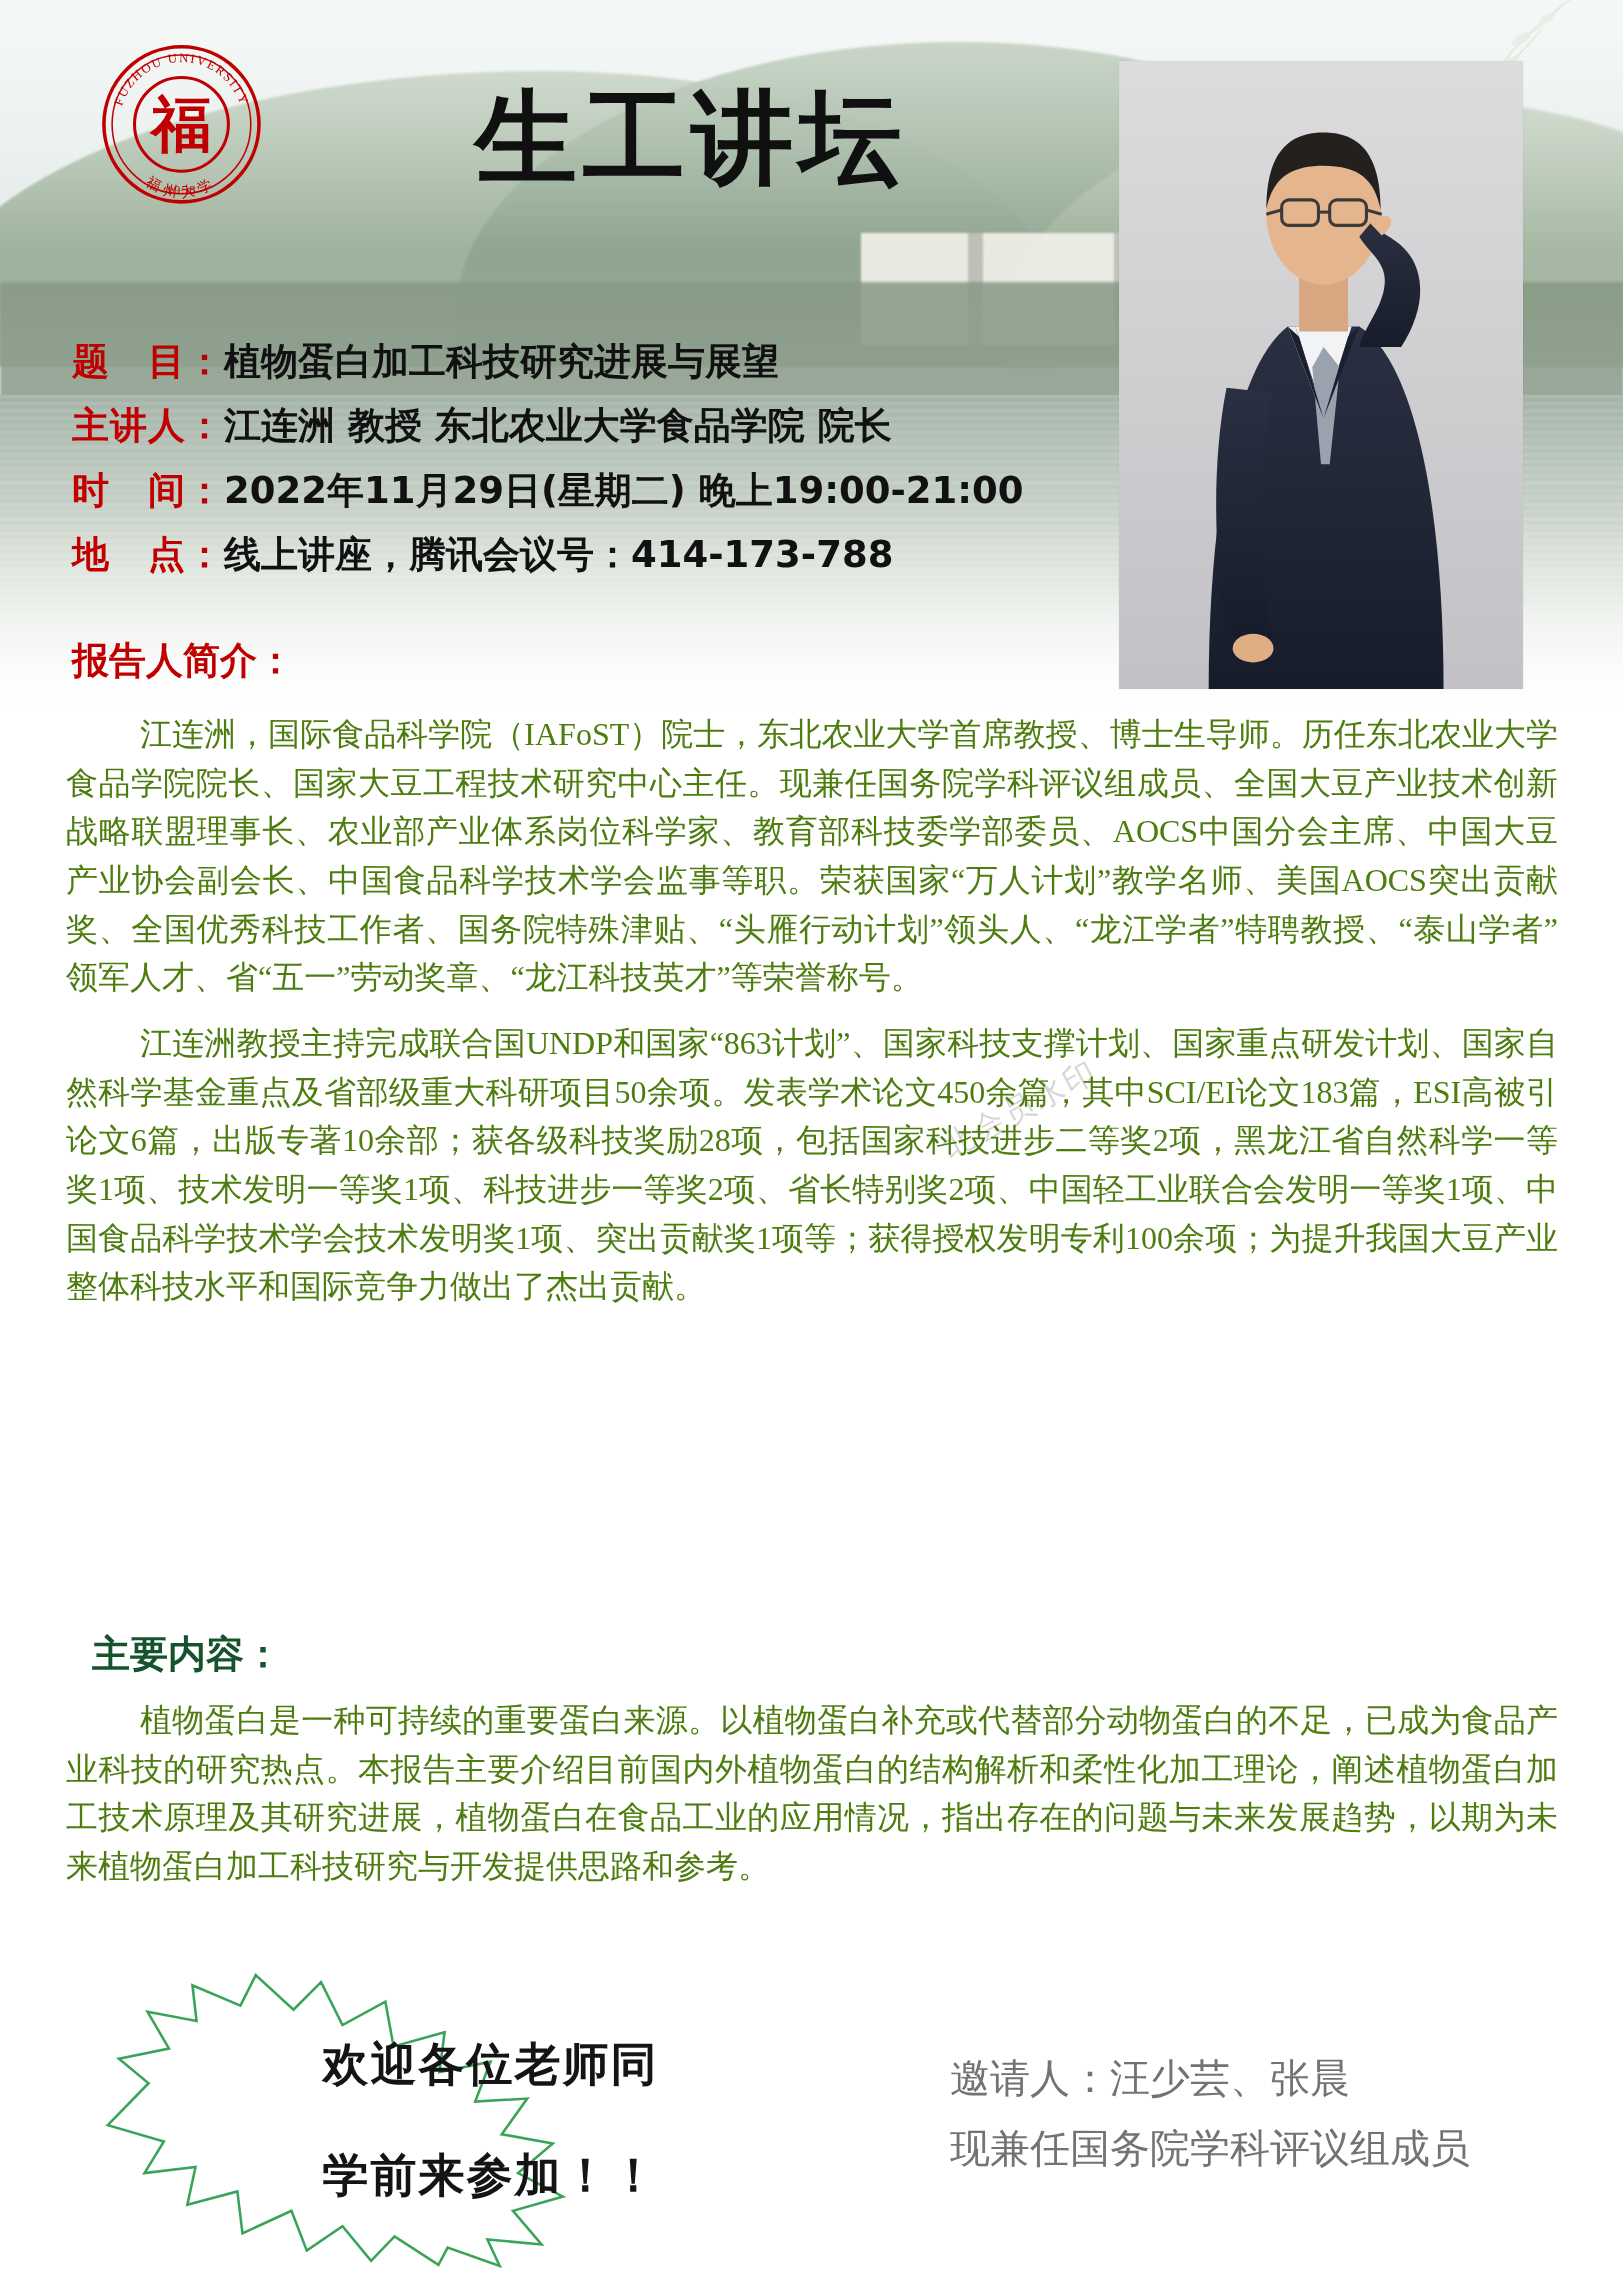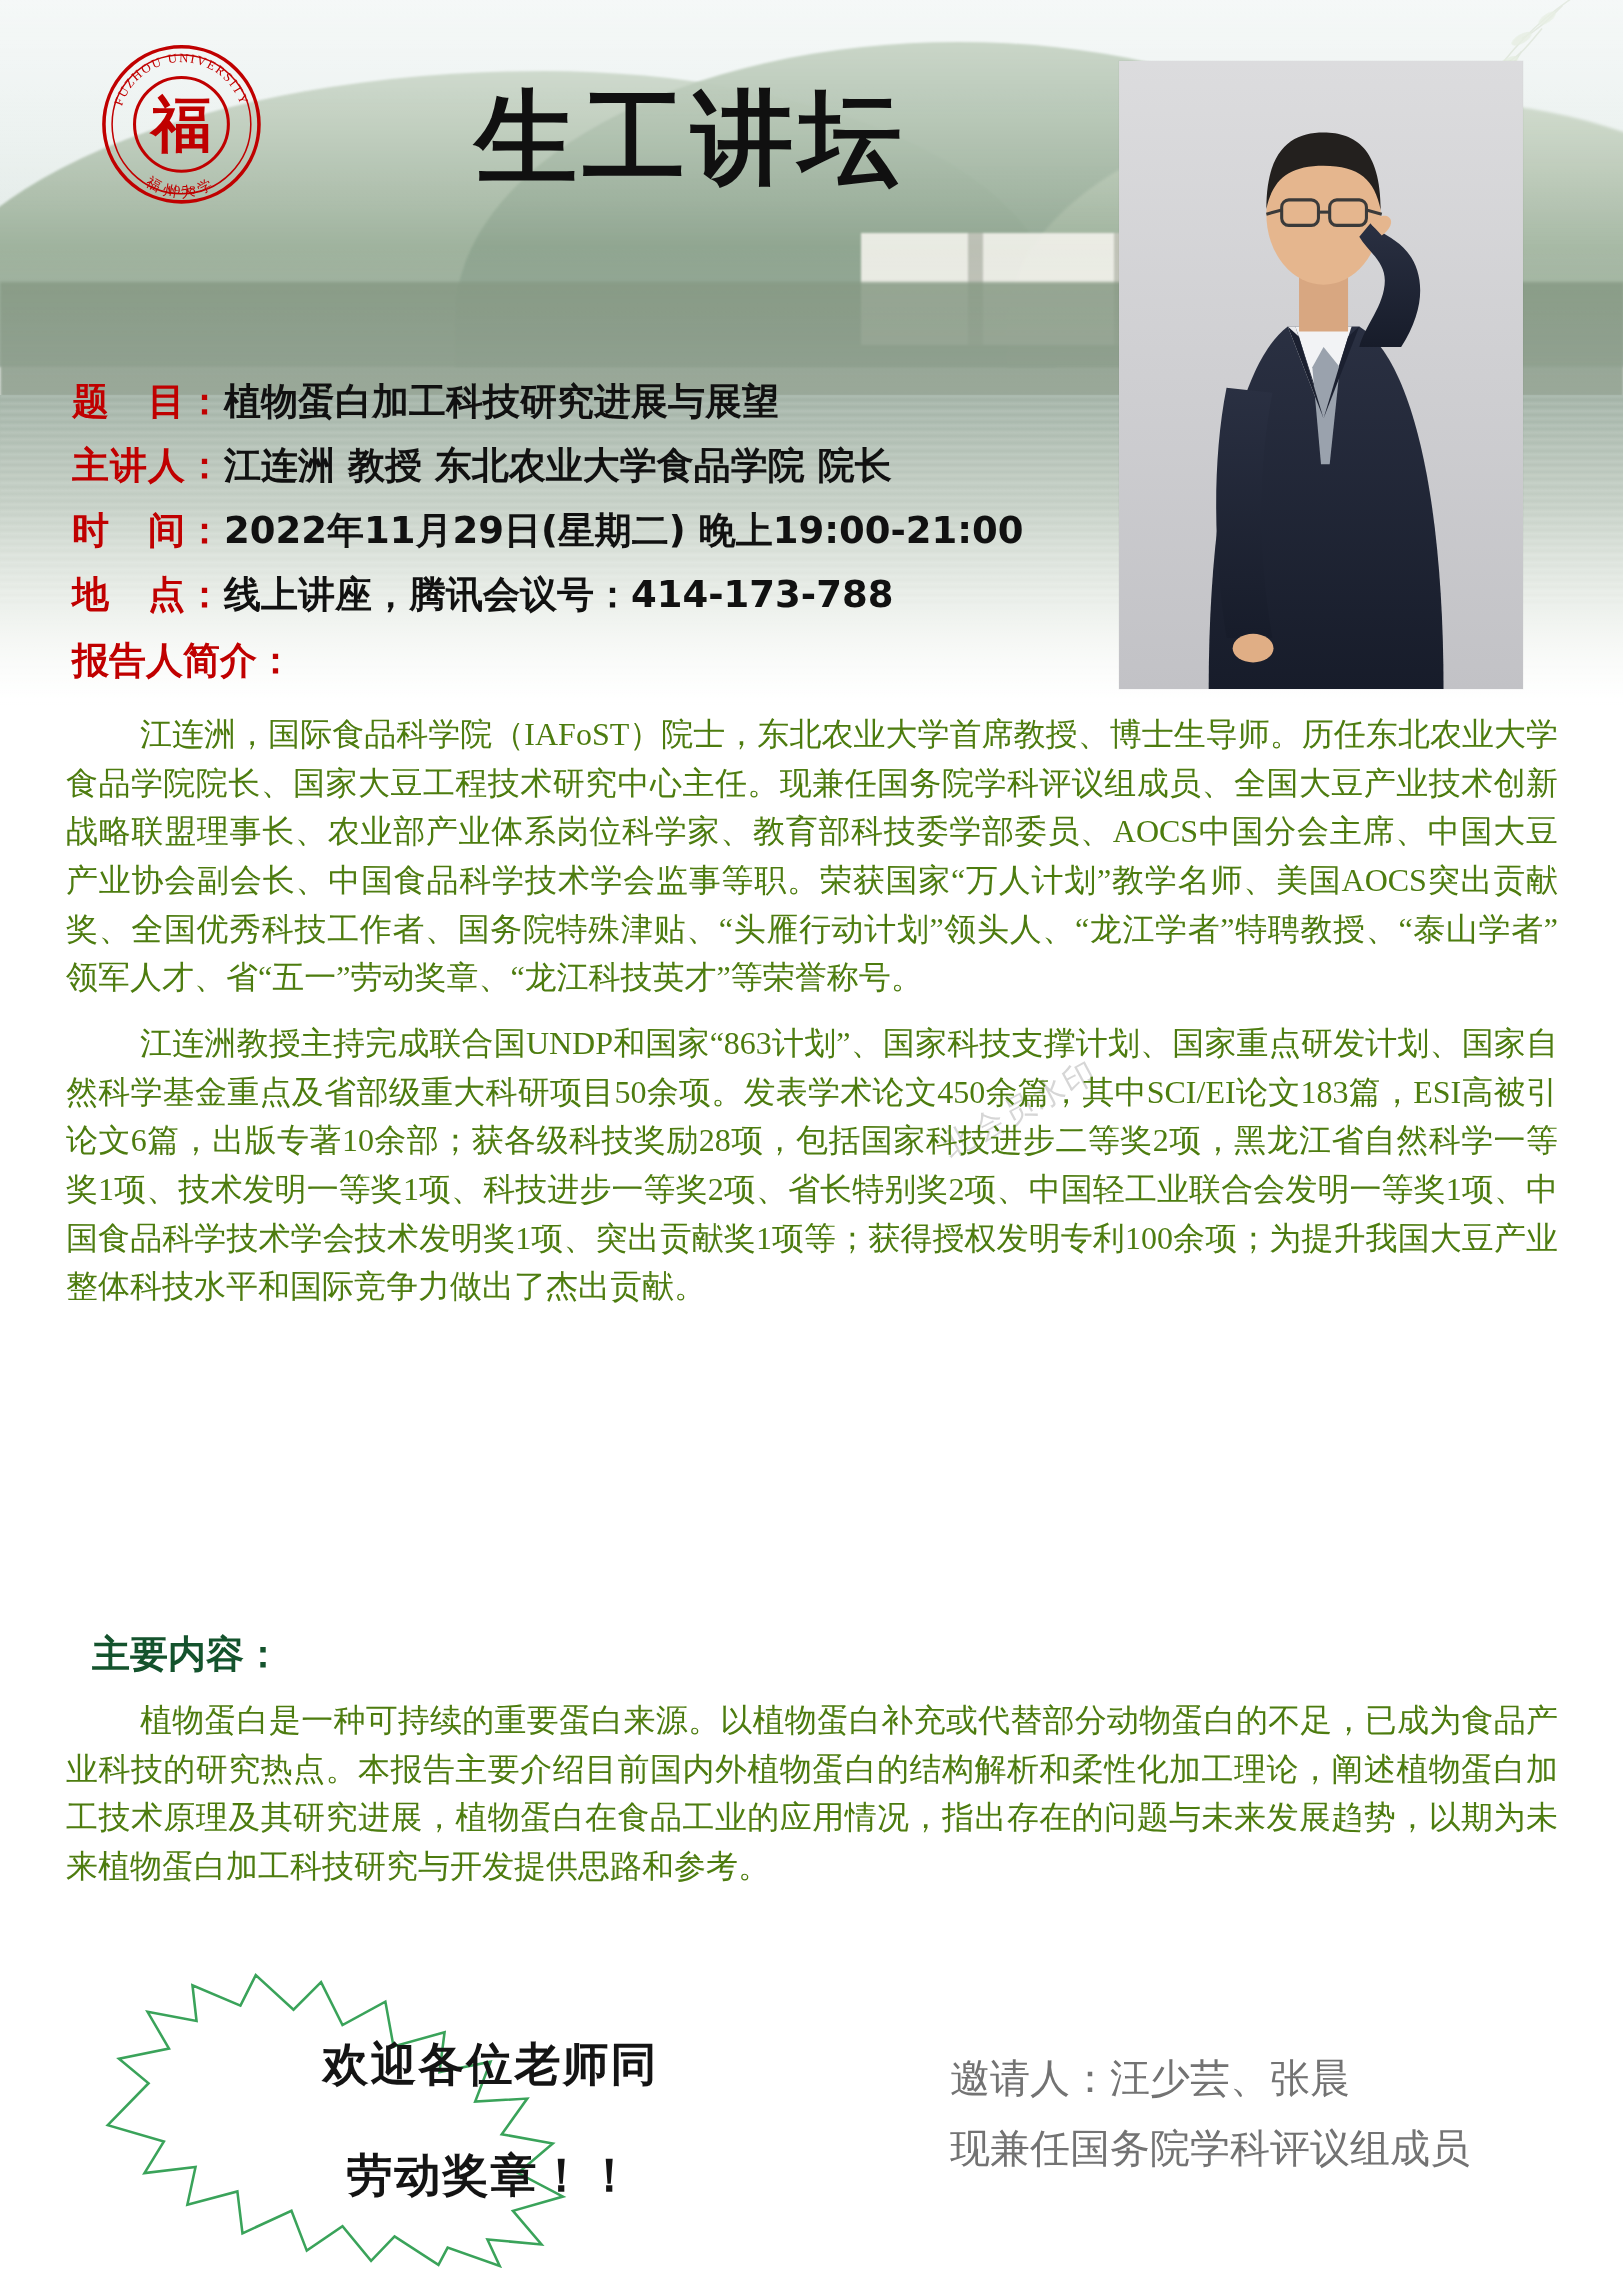--- a/index.html
+++ b/index.html
@@ -167,21 +167,20 @@
     overflow: hidden;
     box-shadow: 0 0 0 0.5px rgba(0,0,0,.05);
   }
 
   
   .info-block {
     position: absolute;
     left: 72px;
     top: 337px;
     width: 1032px;
-    margin-top: 40px;
   }
   .info-row {
     display: flex;
     align-items: baseline;
     margin-bottom: 14.3px;
     white-space: nowrap;
   }
   .info-label {
     color: #c00000;
     font-weight: bold;
@@ -420,21 +419,21 @@
     <div class="section-heading">主要内容：</div>
     <div class="content-block">
       <p class="para">植物蛋白是一种可持续的重要蛋白来源。以植物蛋白补充或代替部分动物蛋白的不足，已成为食品产业科技的研究热点。本报告主要介绍目前国内外植物蛋白的结构解析和柔性化加工理论，阐述植物蛋白加工技术原理及其研究进展，植物蛋白在食品工业的应用情况，指出存在的问题与未来发展趋势，以期为未来植物蛋白加工科技研究与开发提供思路和参考。</p>
     </div>
 
     <svg class="starburst" viewBox="0 0 1580 580">
       <polygon fill="none" stroke="#3aa35a" stroke-width="5" points="40,300 120,218 62,170 160,150 118,78 214,96 206,26 300,66 330,6 404,74 458,20 500,104 584,58 600,146 700,118 690,196 790,176 760,254 862,248 812,318 912,336 844,394 932,440 834,468 890,534 784,524 808,576 706,540 688,574 602,518 556,566 500,498 430,546 400,468 304,512 294,430 196,456 212,382 112,394 150,332"></polygon>
     </svg>
     <div class="star-text">
       <span>欢迎各位老师同</span>
-      <span>劳动奖章！！</span>
+      <span>学前来参加！！</span>
     </div>
 
     <div class="invite-block">
       <div>邀请人：汪少芸、张晨</div>
       <div>现兼任国务院学科评议组成员</div>
     </div>
 
   </div>
 </div>
 

